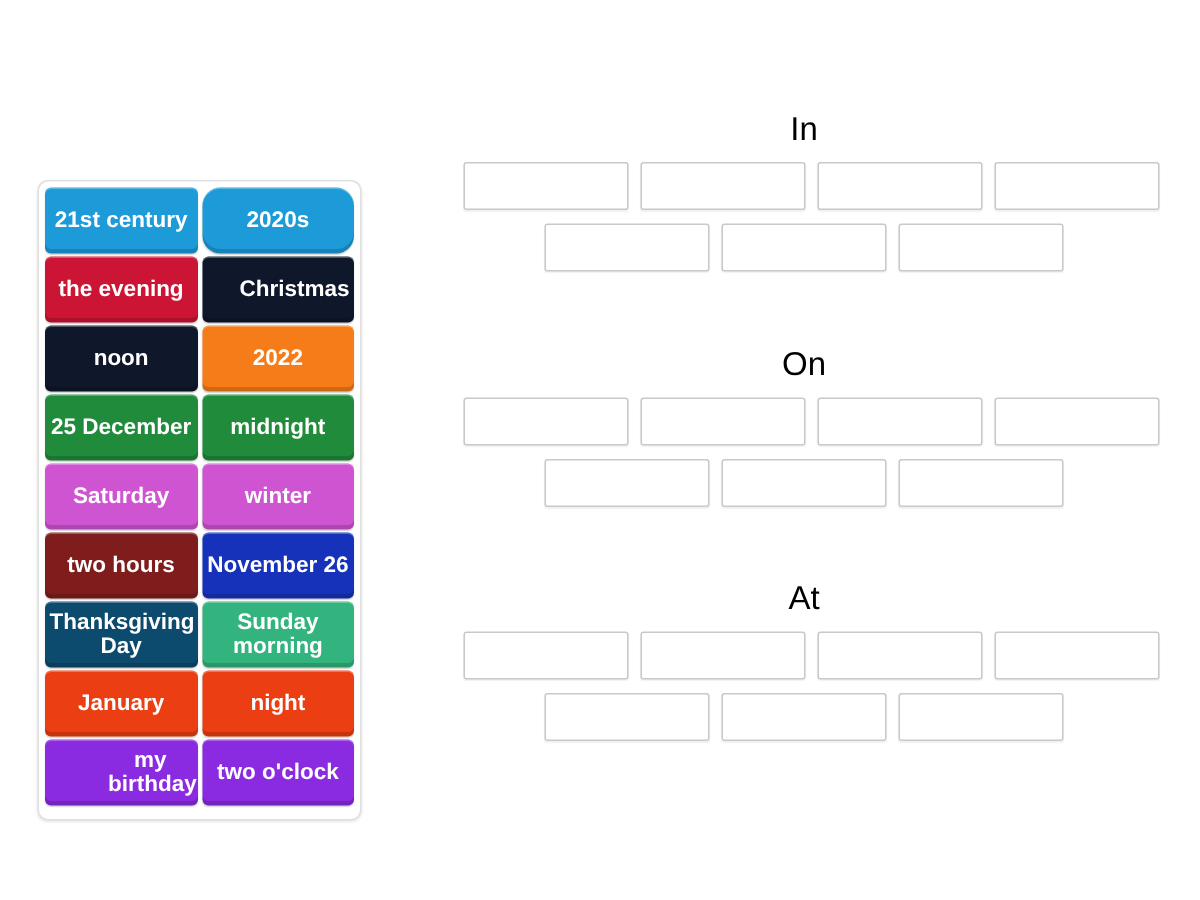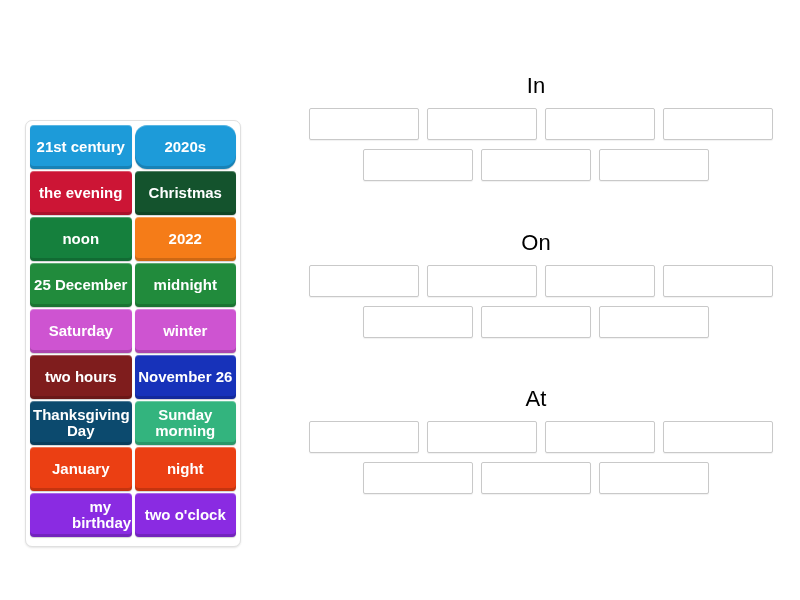--- a/index.html
+++ b/index.html
@@ -111,24 +111,24 @@
   <div id="tile-grid">
       <div class="tile" style="background: rgb(29, 155, 217);">
         <span>21st century</span>
       </div>
       <div class="tile" style="background: rgb(29, 155, 217); border-radius: 12px;">
         <span>2020s</span>
       </div>
       <div class="tile" style="background: rgb(204, 21, 53);">
         <span>the evening</span>
       </div>
-      <div class="tile" style="background: #14532d;">
+      <div class="tile" style="background: #0f172a; text-align: right;">
         <span>Christmas</span>
       </div>
-      <div class="tile" style="background: #15803d;">
+      <div class="tile" style="background: #0f172a;">
         <span>noon</span>
       </div>
       <div class="tile" style="background: rgb(245, 124, 24);">
         <span>2022</span>
       </div>
       <div class="tile" style="background: rgb(33, 139, 60);">
         <span>25 December</span>
       </div>
       <div class="tile" style="background: rgb(33, 139, 60);">
         <span>midnight</span>

